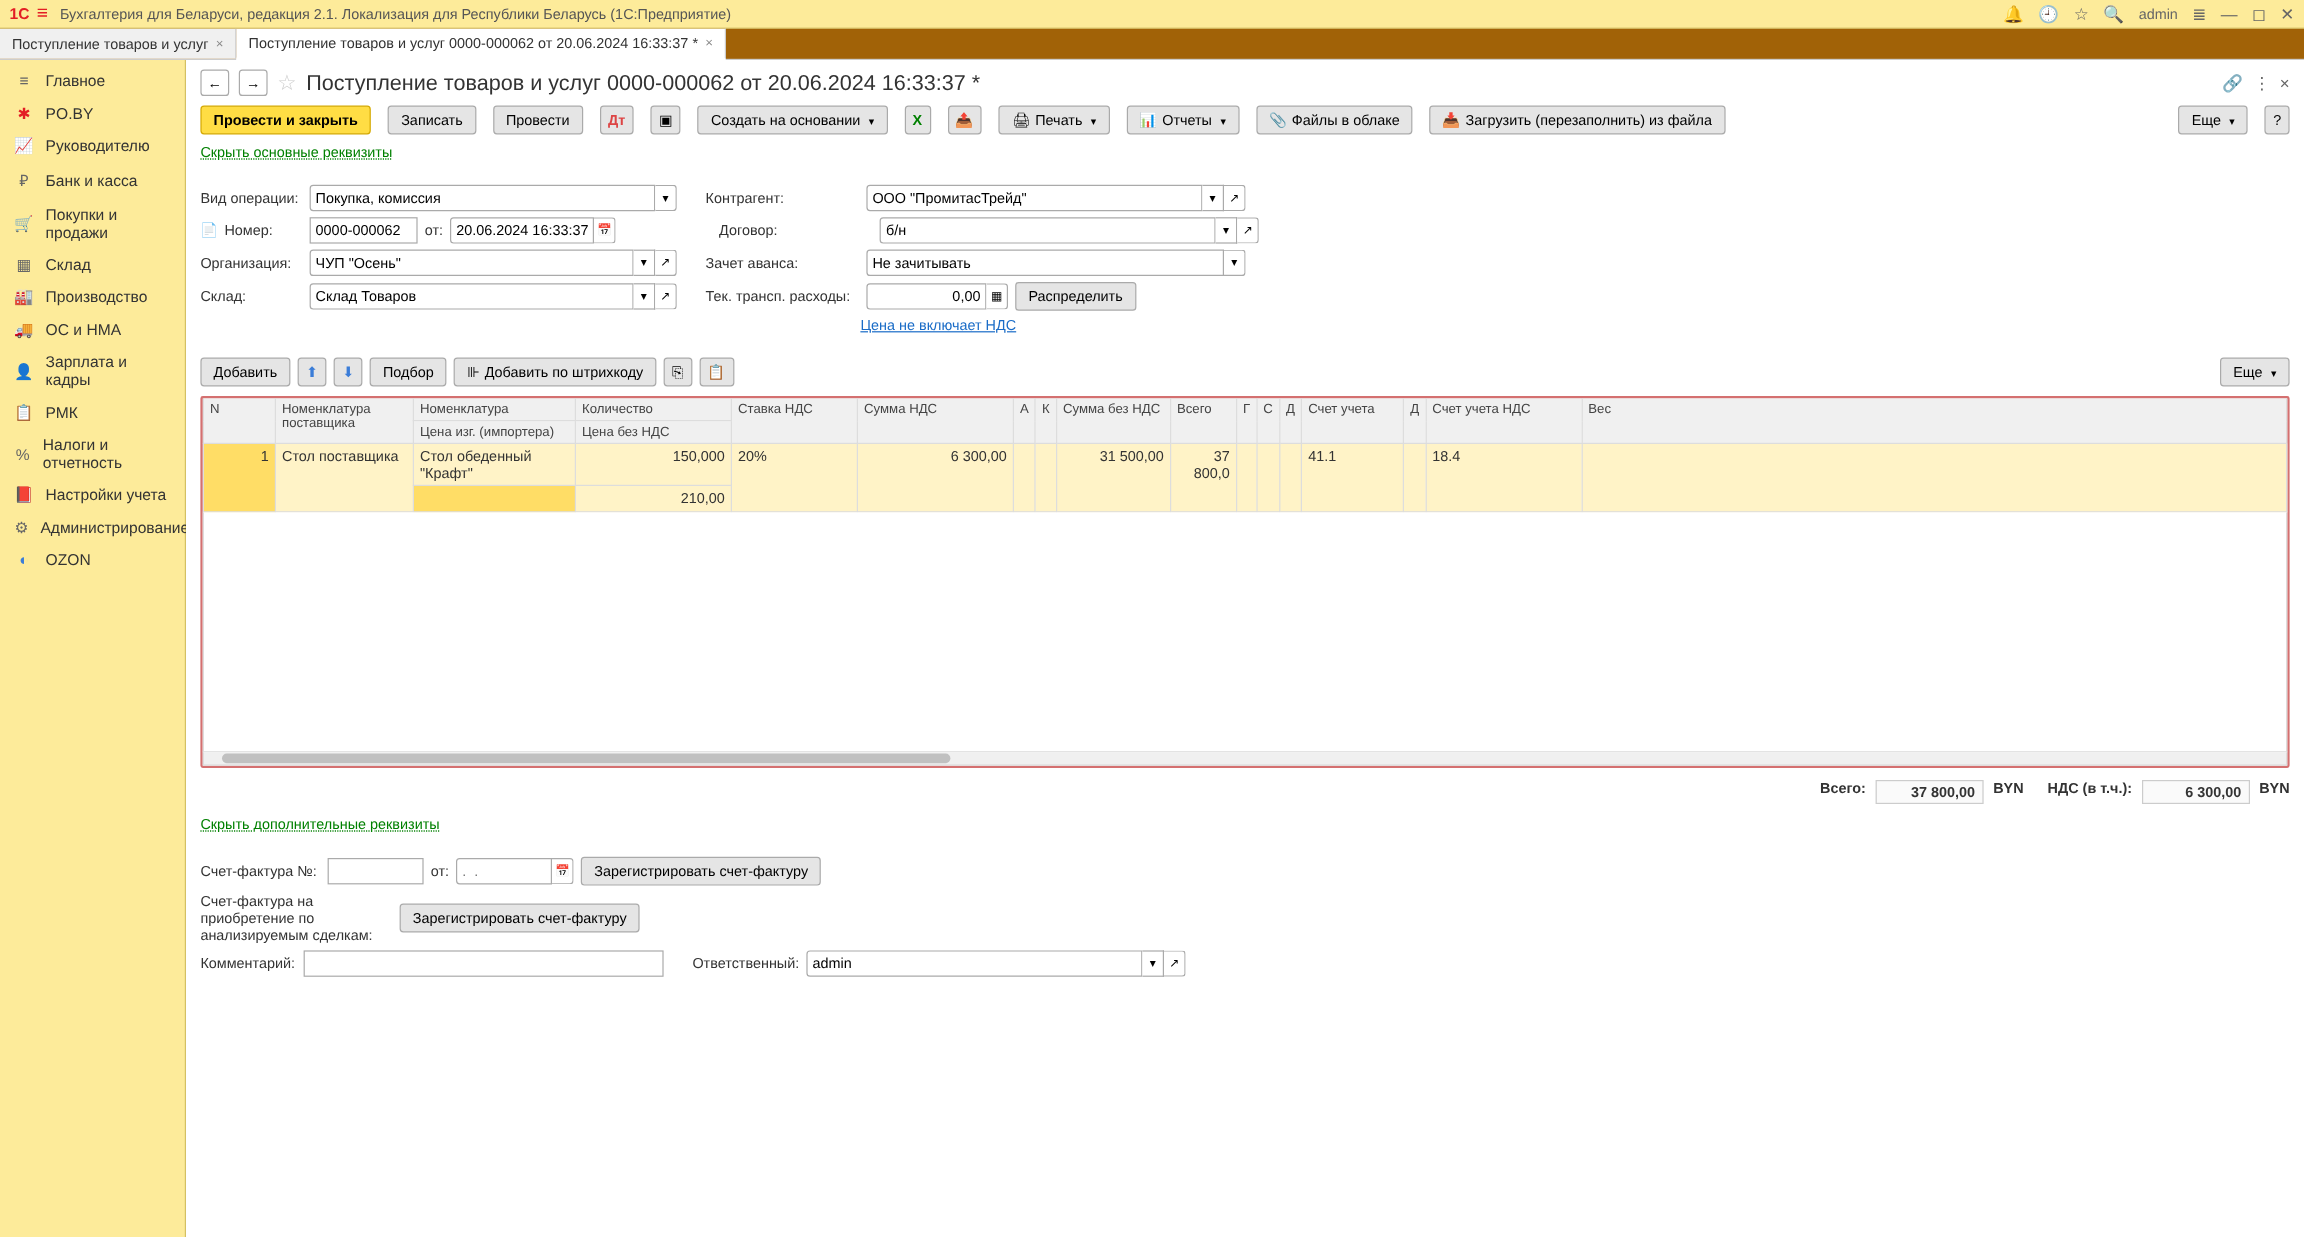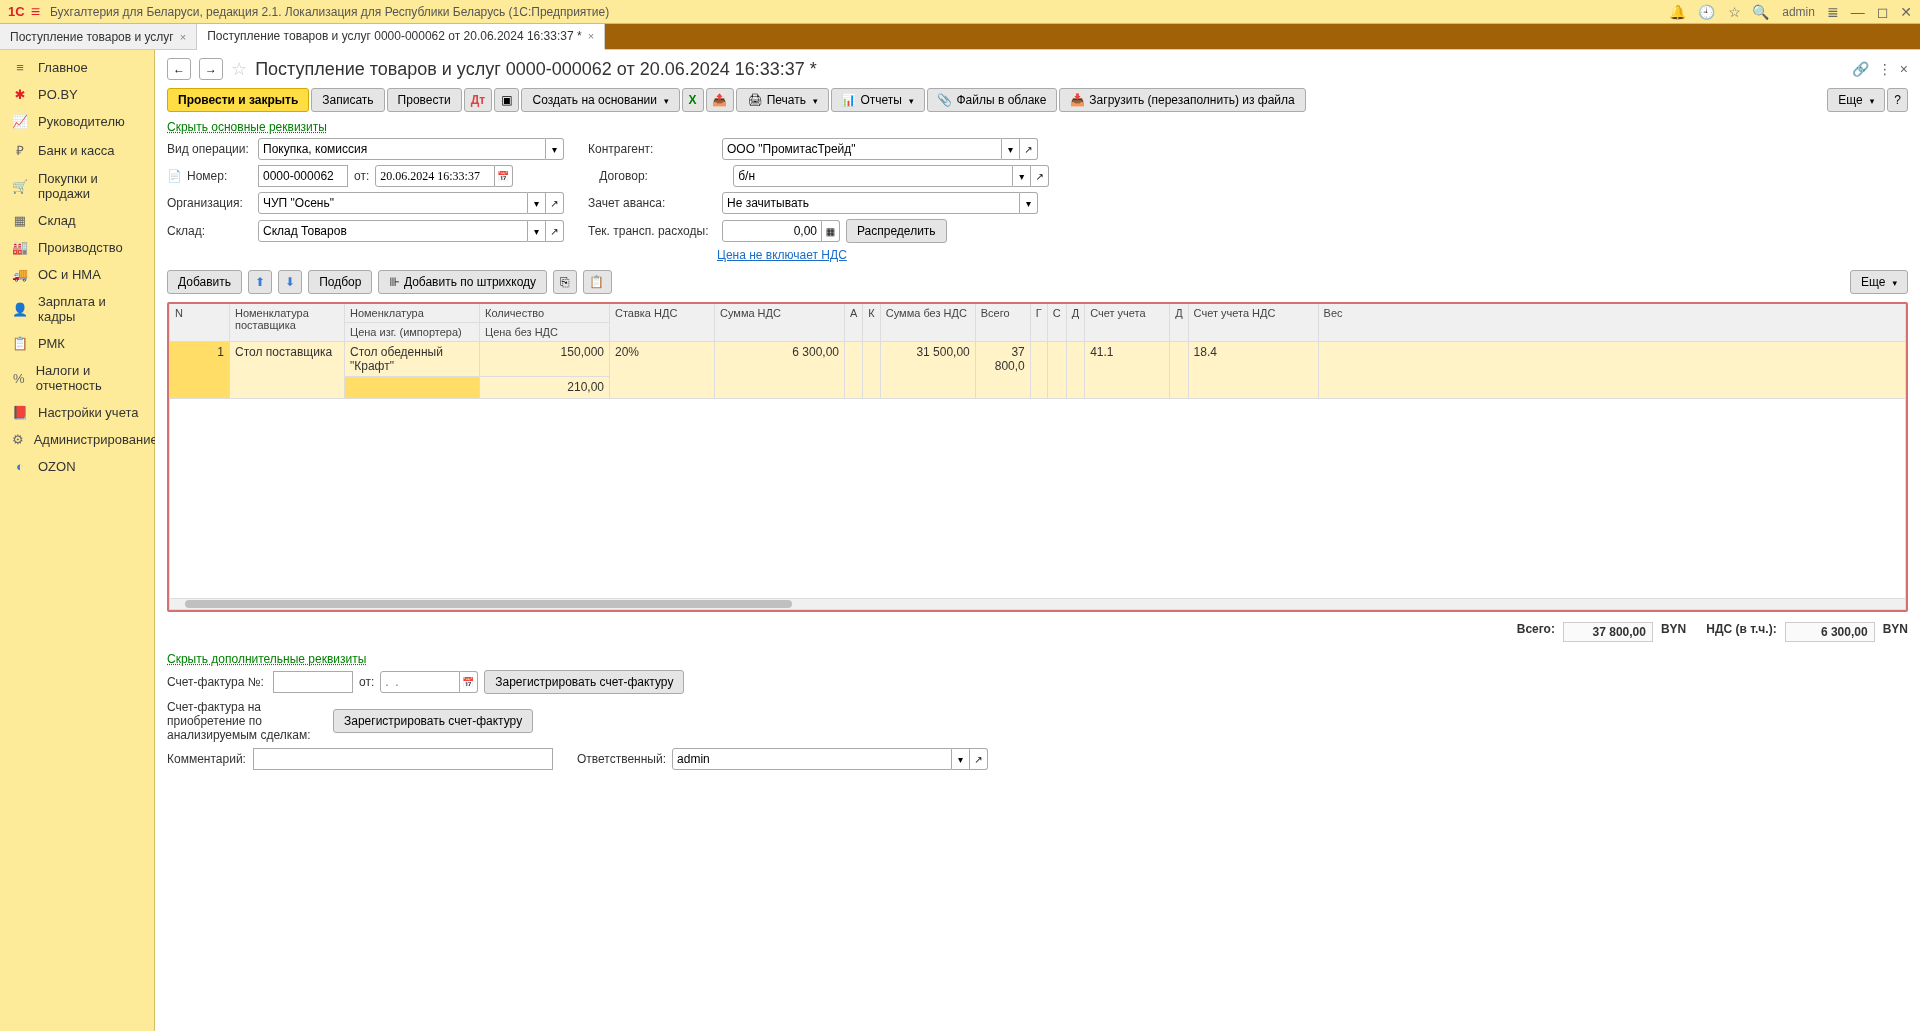--- a/index.html
+++ b/index.html
@@ -32,33 +32,33 @@
 
 .content { flex: 1; padding: 8px 12px; overflow: auto; background: #fff; }
 .doc-header { display: flex; align-items: center; gap: 8px; margin-bottom: 8px; }
 .nav-btn { width: 24px; height: 22px; border: 1px solid #aaa; background: #fff; border-radius: 3px; cursor: pointer; display: flex; align-items: center; justify-content: center; font-size: 12px; }
 .star { color: #ccc; font-size: 18px; cursor: pointer; }
 .doc-title { font-size: 18px; color: #333; }
 .doc-header .right { margin-left: auto; display: flex; gap: 8px; }
 .hdr-icon { cursor: pointer; color: #666; font-size: 14px; }
 
 
-.toolbar { display: flex; gap: 2px; margin-bottom: 8px; flex-wrap: wrap; align-items: center; }
+.toolbar { display: flex; gap: 14px; margin-bottom: 8px; flex-wrap: wrap; align-items: center; }
 .btn { padding: 3px 10px; border: 1px solid #aaa; background: #e5e5e5; border-radius: 3px; cursor: pointer; font-size: 12px; display: inline-flex; align-items: center; gap: 4px; height: 24px; }
 .btn.primary { background: #ffdd44; border-color: #d4a800; font-weight: bold; }
 .btn.icon-only { padding: 3px 6px; }
 .btn .caret::after { content: "▾"; font-size: 9px; margin-left: 3px; }
 .toolbar .spacer { flex: 1; }
 
 
 .link { color: #008000; text-decoration: underline dotted; cursor: pointer; font-size: 12px; }
 .link.blue { color: #1a6cc7; text-decoration: underline; }
 
 
-.form-block { margin: 4px 0; }
+.form-block { margin: 20px 0; }
 .form-row { display: flex; gap: 24px; margin-bottom: 5px; align-items: center; }
 .form-group { display: flex; align-items: center; gap: 6px; }
 .lbl { font-size: 12px; color: #333; }
 .lbl-col1 { width: 85px; }
 .lbl-col2 { width: 128px; }
 .inp, .sel { border: 1px solid #aaa; padding: 2px 4px; font-size: 12px; height: 22px; background: #fff; }
 .inp-combo { display: flex; }
 .inp-combo .inp { border-radius: 3px 0 0 3px; }
 .inp-combo .cbtn { border: 1px solid #aaa; border-left: none; width: 18px; height: 22px; background: #fff; cursor: pointer; font-size: 10px; display: flex; align-items: center; justify-content: center; }
 .inp-combo .cbtn:last-child { border-radius: 0 3px 3px 0; }
@@ -248,21 +248,21 @@
         </div>
       </div>
 
       <div class="form-row">
         <div class="form-group">
           <span style="width:14px;text-align:center;color:#888">📄</span>
           <span class="lbl" style="width:65px">Номер:</span>
           <input class="inp" style="width: 90px;" value="0000-000062">
           <span class="lbl">от:</span>
           <div class="inp-combo">
-            <input class="inp" style="width: 120px; font-family: Liberation Serif, serif;" value="20.06.2024 16:33:37">
+            <input class="inp" style="width: 120px;" value="20.06.2024 16:33:37">
             <button class="cbtn">📅</button>
           </div>
         </div>
         <div class="form-group" style="margin-left:62px">
           <span class="lbl lbl-col2">Договор:</span>
           <div class="inp-combo">
             <input class="inp" style="width: 280px;" value="б/н">
             <button class="cbtn">▾</button>
             <button class="cbtn">↗</button>
           </div>

